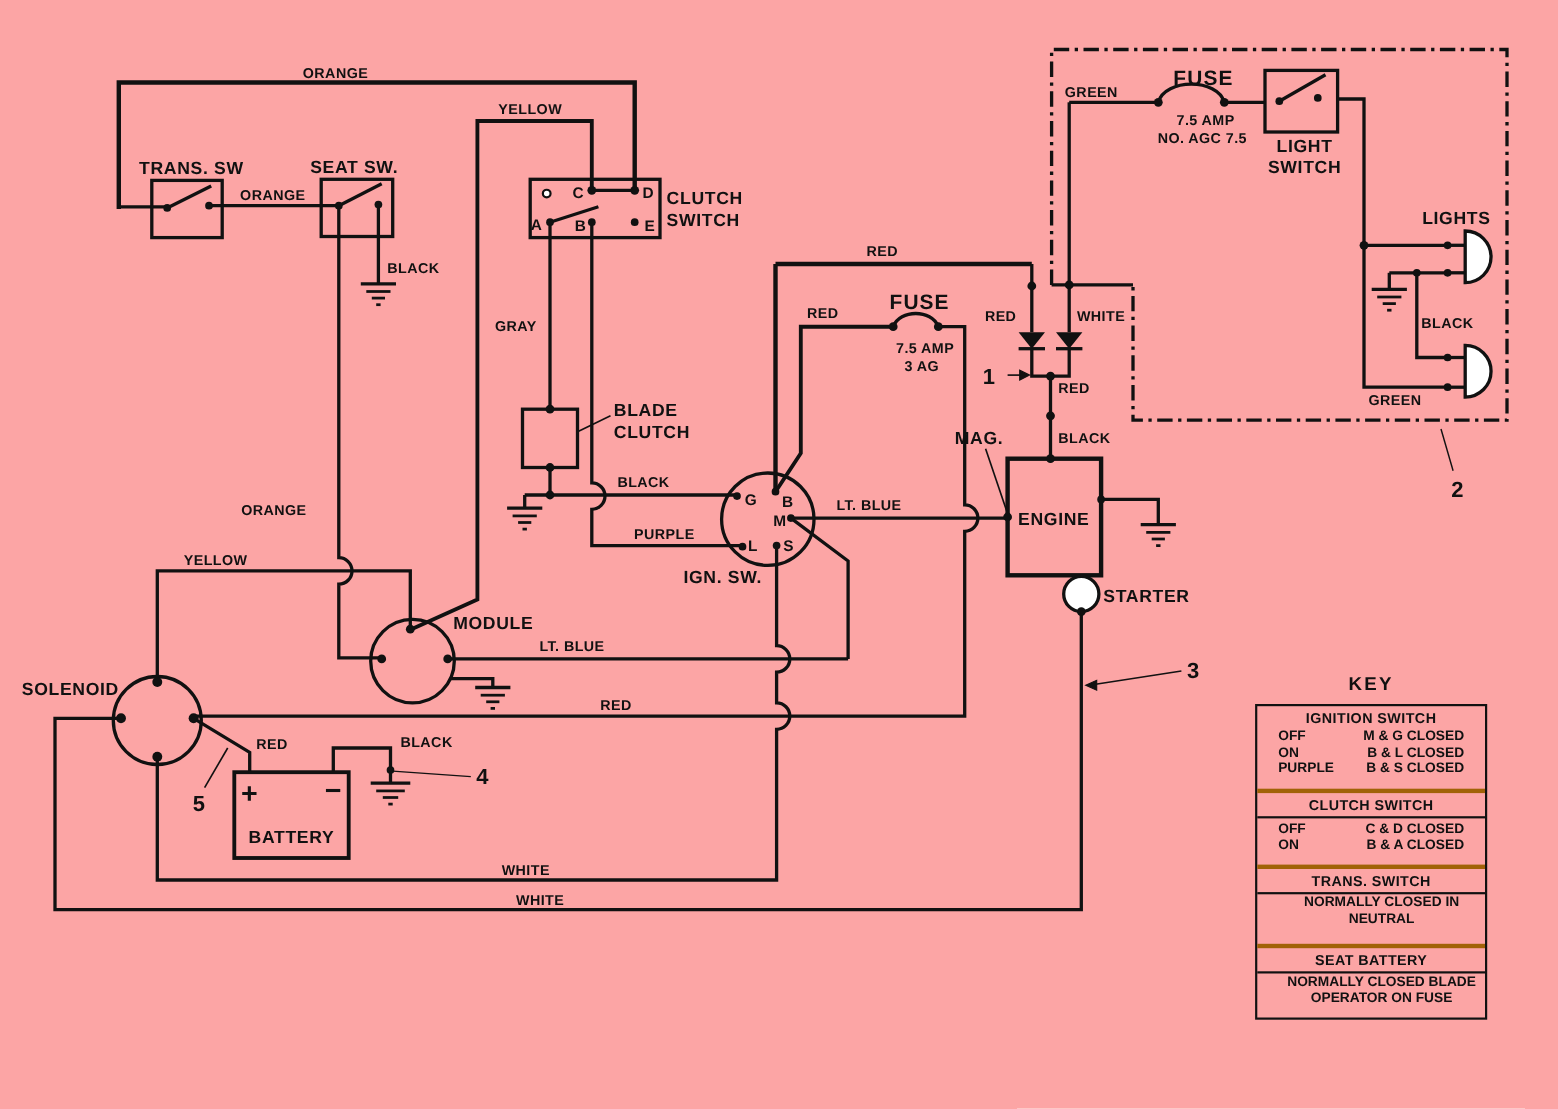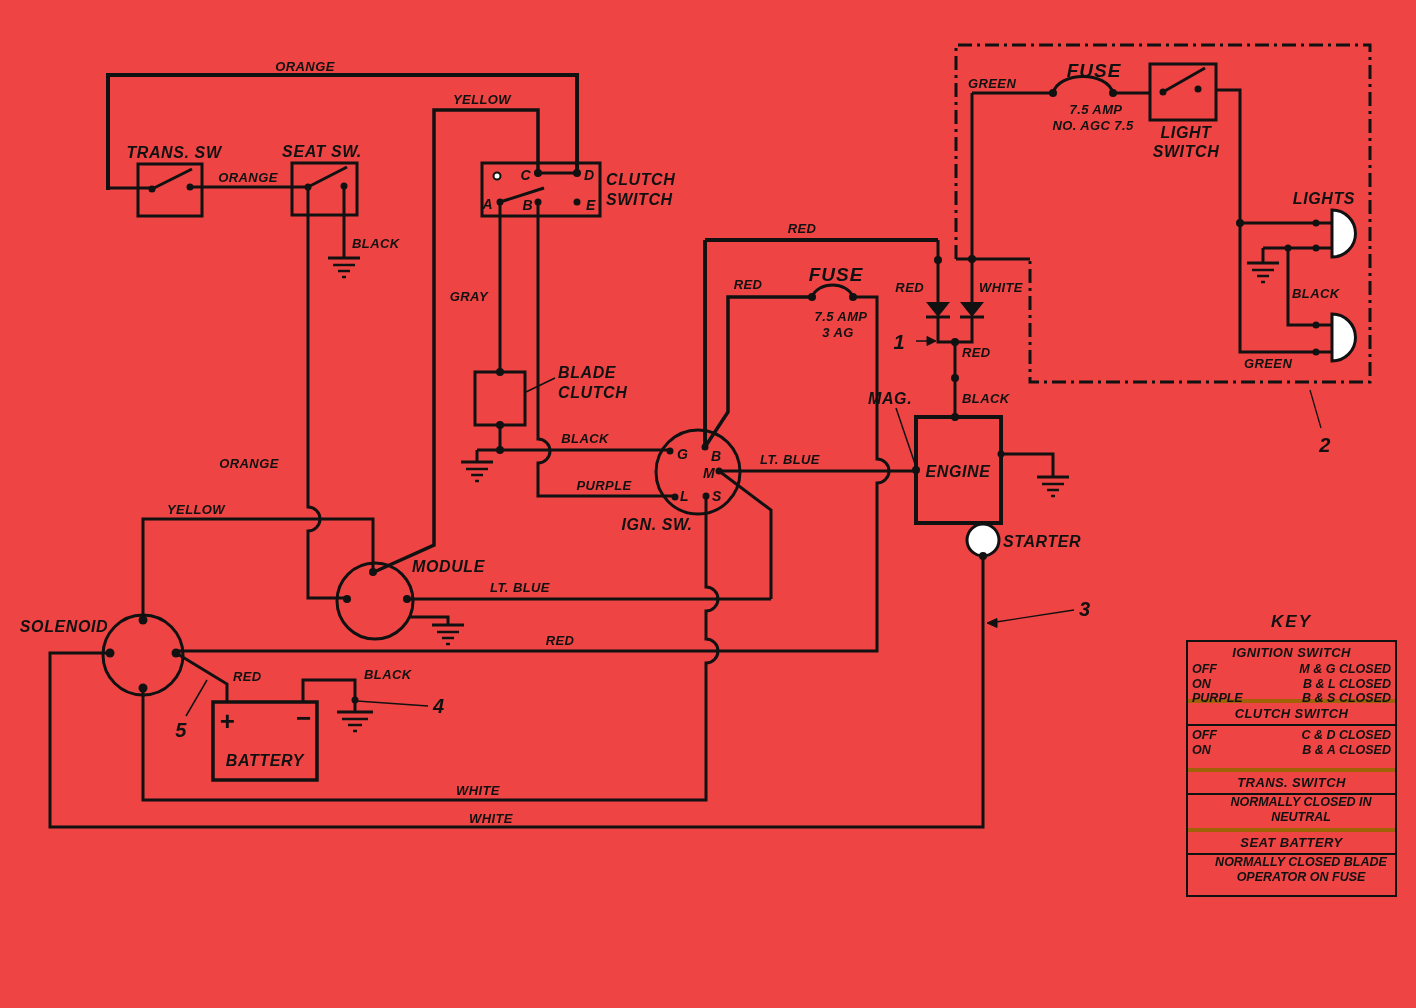--- a/index.html
+++ b/index.html
@@ -1,36 +1,36 @@
 <!DOCTYPE html>
 <html><head>
 <meta charset="utf-8">
 <style>
   html,body{margin:0;padding:0;background:#fff;}
-  #stage{position:relative;width:1416px;height:1008px;background:#ef4444;overflow:hidden;
-         font-family:"Liberation Sans",sans-serif;color:#111;font-style:italic;}
+  #stage{position:relative;width:1416px;height:1008px;background:#fca5a5;overflow:hidden;
+         font-family:"Liberation Sans",sans-serif;color:#111;}
   svg{position:absolute;left:0;top:0;}
   svg text{font-family:"Liberation Sans",sans-serif;font-weight:bold;fill:#111;letter-spacing:.4px;}
   .wl{font-size:13px;}
   .cl{font-size:16px;letter-spacing:.6px;}
   .tl{font-size:14px;}
   .fl{font-size:19px;letter-spacing:1px;}
   .nl{font-size:20px;}
   
-  .key{position:absolute;left:1186px;top:612px;width:211px;font-weight:bold;}
+  .key{position:absolute;left:1141px;top:612px;width:211px;font-weight:bold;}
   .key-title{text-align:center;font-size:17px;letter-spacing:2px;}
   .key-box{border:2.5px solid #111;margin-top:8px;}
   .ksec{box-sizing:border-box;padding:3px 0 0 0;}
   .ksec + .ksec{border-top:4px solid #a16207;}
   .khead{text-align:center;font-size:13px;letter-spacing:.4px;line-height:15px;}
   .khdiv{border-top:2px solid #111;margin-top:3px;}
-  .krow{display:flex;justify-content:space-between;padding:0 4px;font-size:12.5px;line-height:14.5px;}
+  .krow{display:flex;justify-content:space-between;padding:0 19px;font-size:12.5px;line-height:14.5px;}
   .krow .kv{text-align:center;}
   .kline{text-align:center;font-size:12.5px;line-height:14.5px;padding-left:19px;}
-  .ks1{height:57px;}.ks2{height:69px;}.ks3{height:60px;}.ks4{height:67px;}
+  .ks1{height:75px;}.ks2{height:69px;}.ks3{height:72px;}.ks4{height:67px;}
   .krows{margin-top:2px;}
 </style>
 </head>
 <body>
 
 <div id="stage">
 <svg width="1416" height="1008" viewBox="0 0 1416 1008">
 
   <g stroke="#111" fill="none" stroke-width="3">
 

